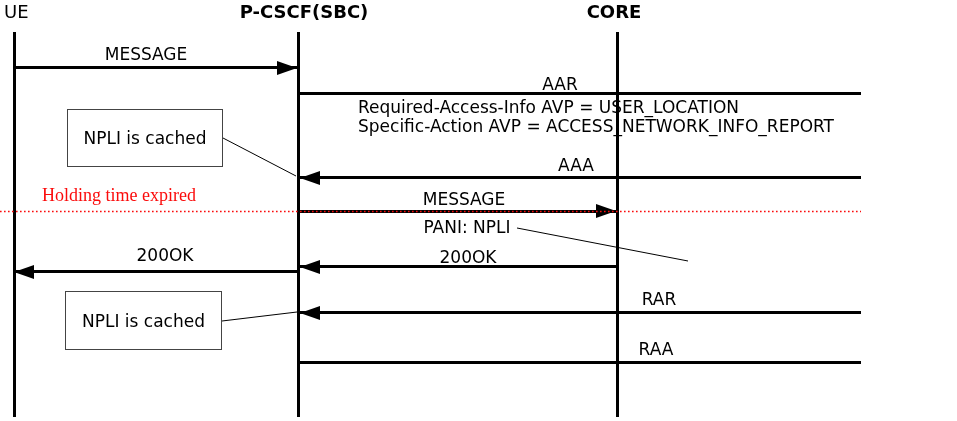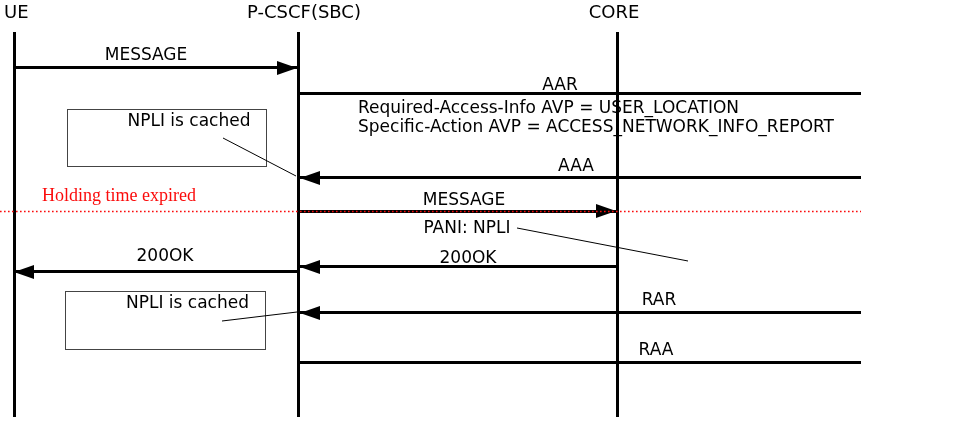--- a/index.html
+++ b/index.html
@@ -8,30 +8,30 @@
     --divider-red:#fb0b0b;
     --note-border:#444444;
     --background:#ffffff;
   }
   html,body{margin:0;padding:0;background:var(--background);}
   .canvas{
     position:relative;width:861px;height:421px;background:var(--background);
     font-family:"DejaVu Sans",sans-serif;color:var(--line);overflow:hidden;
   }
   .actor-label{position:absolute;font-size:18px;line-height:20px;white-space:nowrap;}
-  .centered{transform:translateX(-50%);}
+  .centered{transform:translateX(-50%);font-weight:bold;}
   .lifeline{position:absolute;top:32px;height:385px;width:3px;background:var(--line);}
   .mline{position:absolute;height:3px;background:var(--line);}
   .ahead{position:absolute;width:0;height:0;border-top:7px solid transparent;border-bottom:7px solid transparent;}
   .ahead.r{border-left:20px solid var(--line);}
   .ahead.l{border-right:20px solid var(--line);}
   .msg-label{position:absolute;font-size:17px;line-height:20px;white-space:nowrap;transform:translateX(-50%);}
   .detail-text{position:absolute;font-size:17px;line-height:20px;white-space:nowrap;}
   .note{position:absolute;background:var(--background);border:1px solid var(--note-border);font-size:17px;}
-  .note-center{display:flex;align-items:flex-start;justify-content:center;padding-left:44px;}
+  .note-center{display:flex;align-items:center;justify-content:center;}
   .note-lines{padding:8px 0 0 16px;line-height:20px;}
   .divider-label{position:absolute;font-family:Liberation Serif, serif;font-size:18px;line-height:21px;color:var(--divider-red);white-space:nowrap;}
   svg.overlay{position:absolute;left:0;top:0;width:957px;height:421px;pointer-events:none;}
 </style>
 </head>
 <body>
 
 <div class="canvas">
 
   <div class="actor-label" style="left:4px;top:2px">UE</div>

